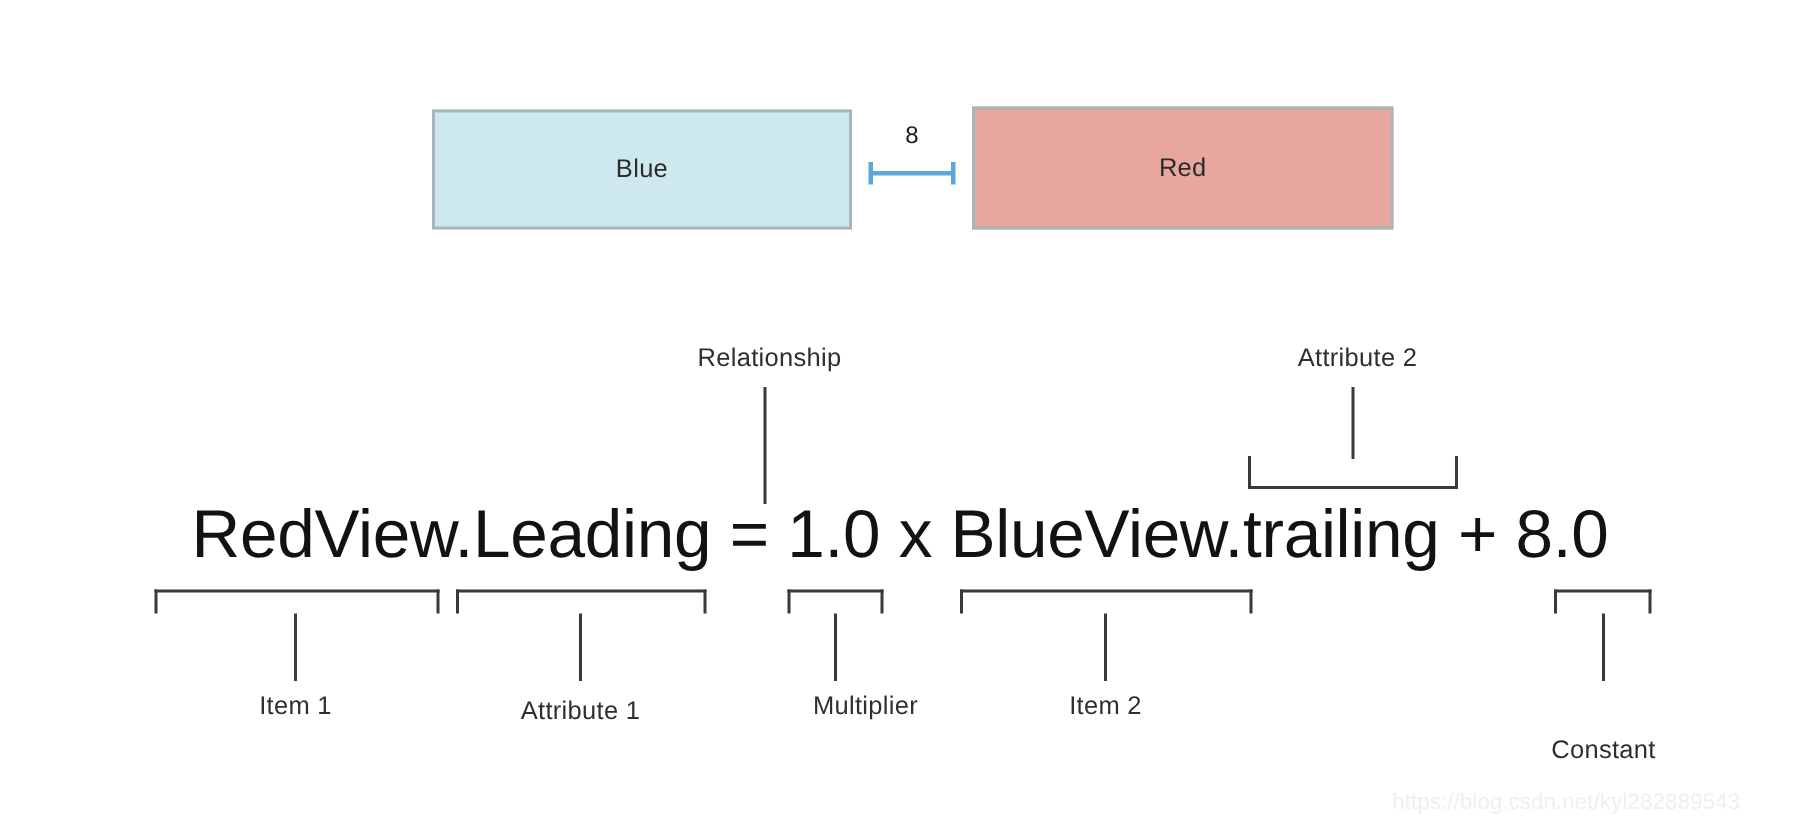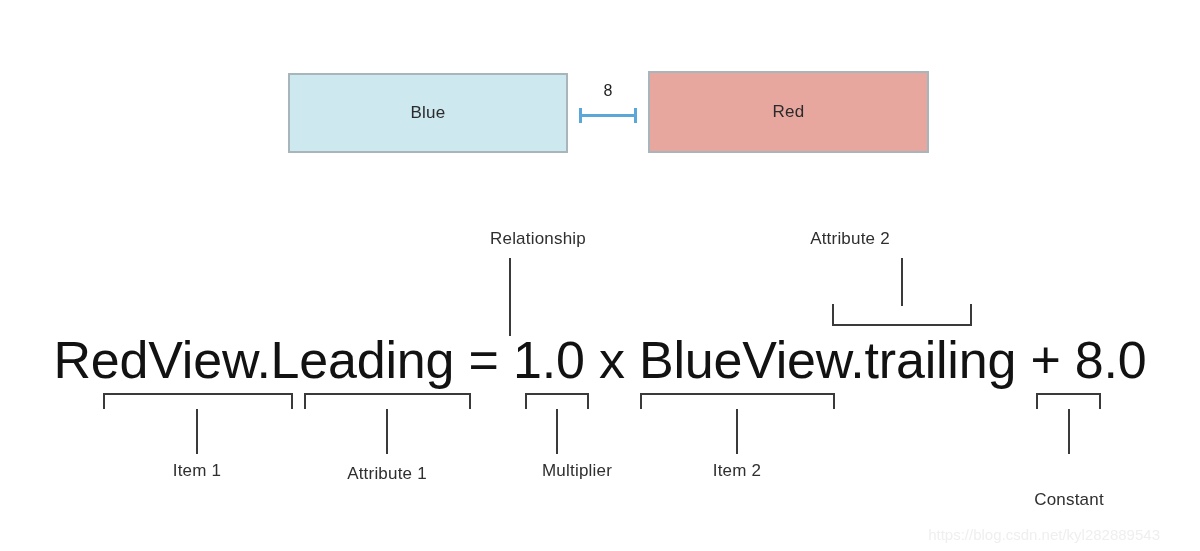--- a/index.html
+++ b/index.html
@@ -70,21 +70,21 @@
   }
   .dim-cap.left  { left: 4px; }
   .dim-cap.right { left: 59px; }
 
   
   #equation {
     position: absolute;
     left: 0; top: 330px;
     width: 1200px;
     text-align: center;
-    font-size: 52px;
+    font-size: 45px;
     color: #121212;
     white-space: nowrap;
     letter-spacing: -0.2px;
   }
 
   
   .stem {
     position: absolute;
     width: 2px;
     background: #3a3a3a;
@@ -138,24 +138,24 @@
     <span>Blue</span>
   </div>
 
   <div id="spacing-indicator">
     <div id="spacing-value">8</div>
     <div class="dim-line"></div>
     <div class="dim-cap left"></div>
     <div class="dim-cap right"></div>
   </div>
 
-  <div class="anno-label" style="left:538px; top:229px;text-align:center;">Relationship</div>
+  <div class="anno-label" style="left:513px; top:229px;text-align:center;">Relationship</div>
   <div class="stem" style="left:509px; top:258px; height:78px;"></div>
 
-  <div class="anno-label" style="left:850px; top:229px;">Attribute 2</div>
+  <div class="anno-label" style="left:905px; top:229px;">Attribute 2</div>
   <div class="stem" style="left:901px; top:258px; height:48px;"></div>
   <div class="bracket-up" style="left:832px; top:304px; width:140px;"></div>
 
   <div id="equation">RedView.Leading = 1.0 x BlueView.trailing + 8.0</div>
 
   <div class="bracket-down" style="left:103px; top:393px; width:190px;"></div>
   <div class="stem" style="left:196px; top:409px; height:45px;"></div>
   <div class="anno-label" style="left:197px; top:461px;">Item 1</div>
 
   <div class="bracket-down" style="left:304px; top:393px; width:167px;"></div>

